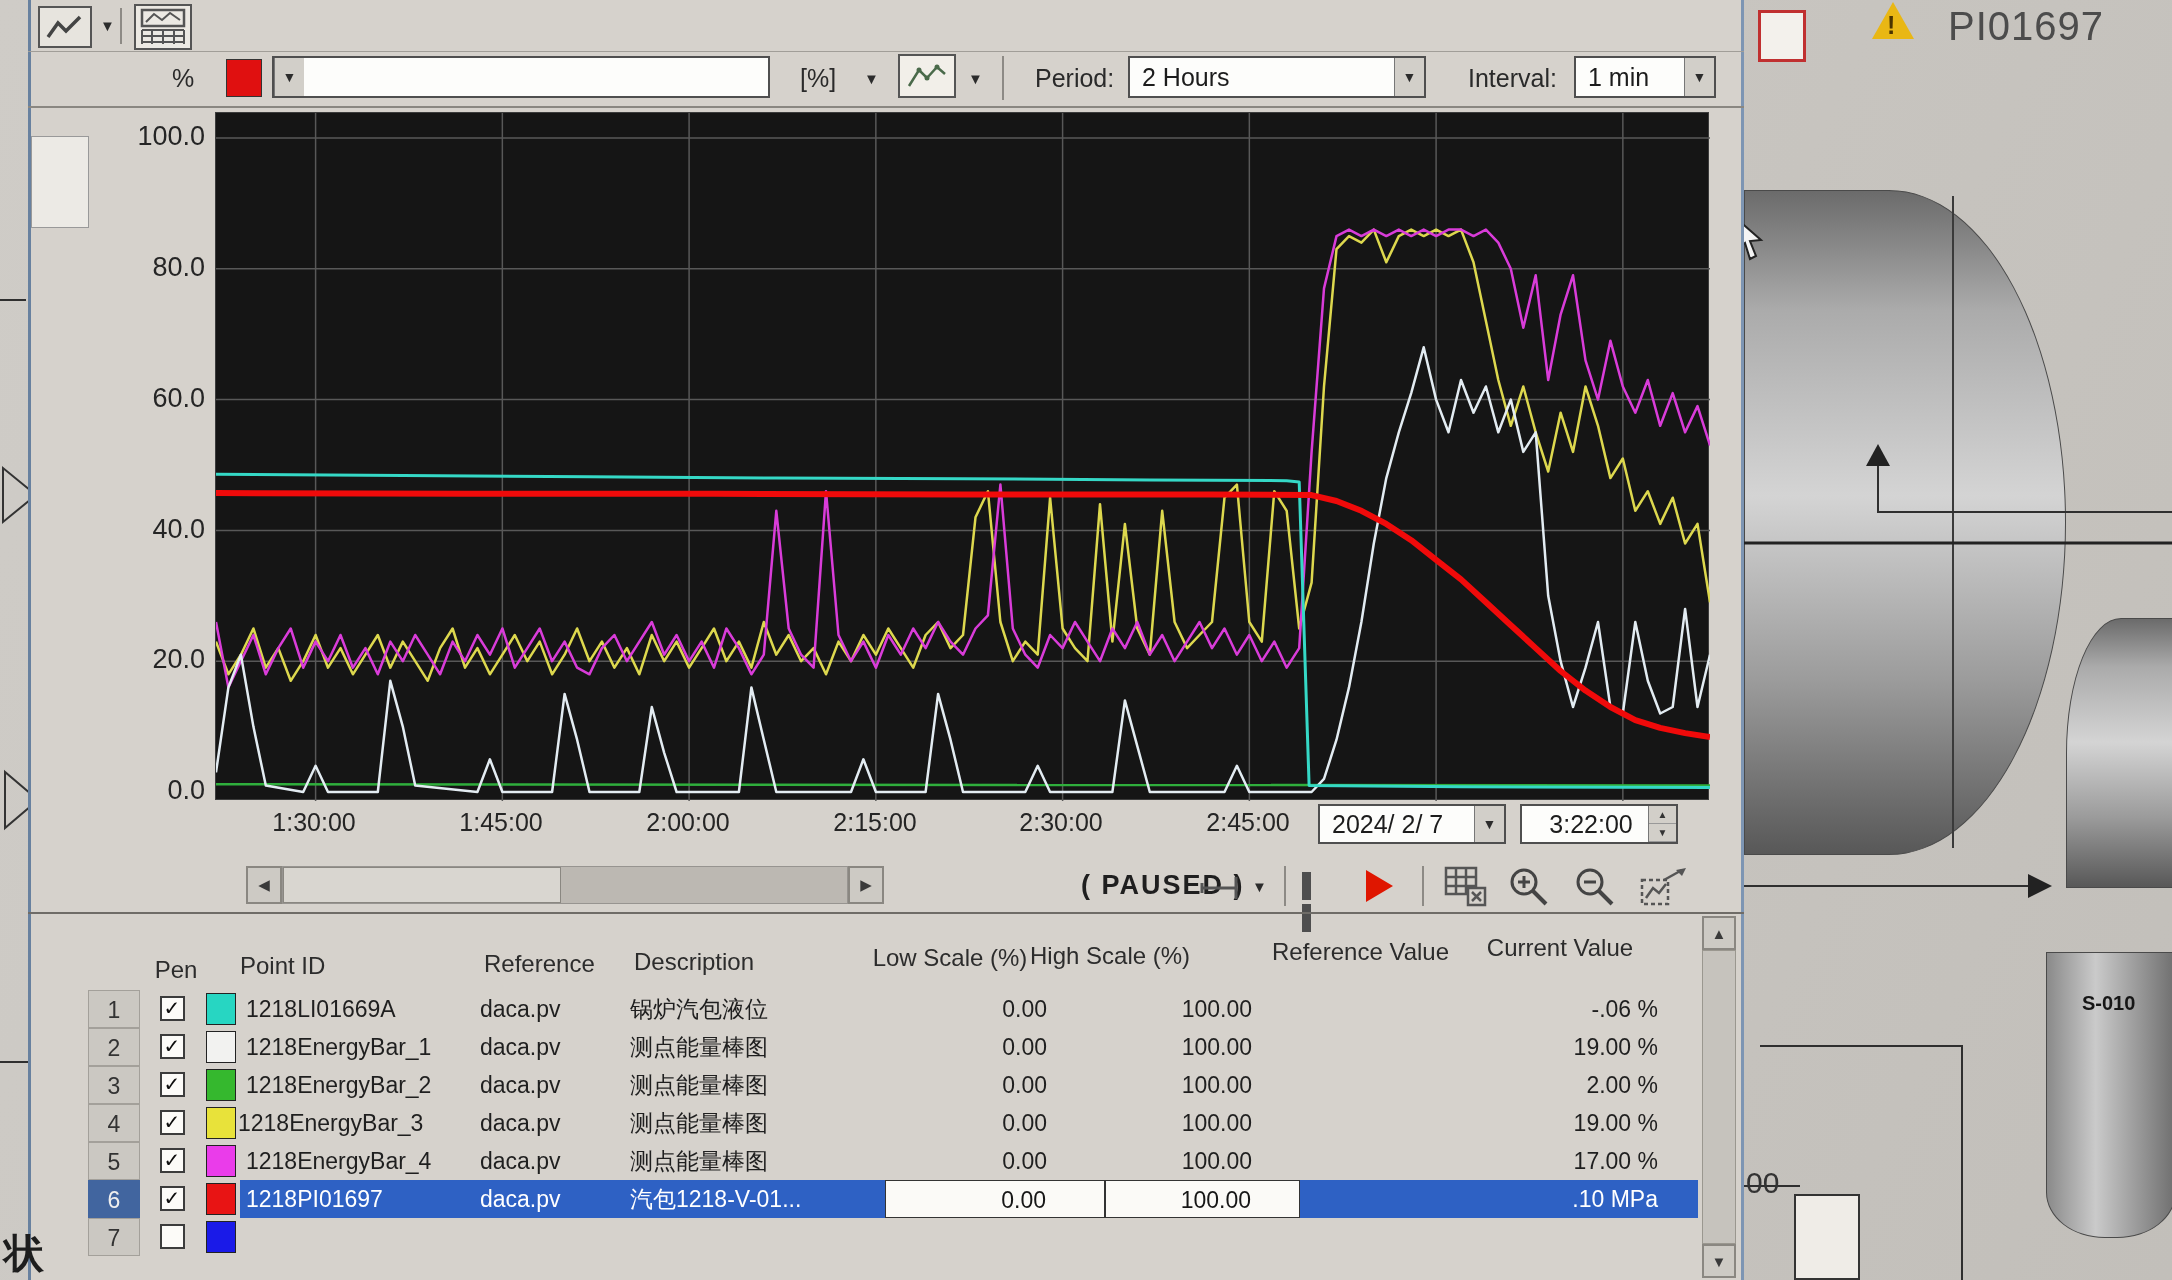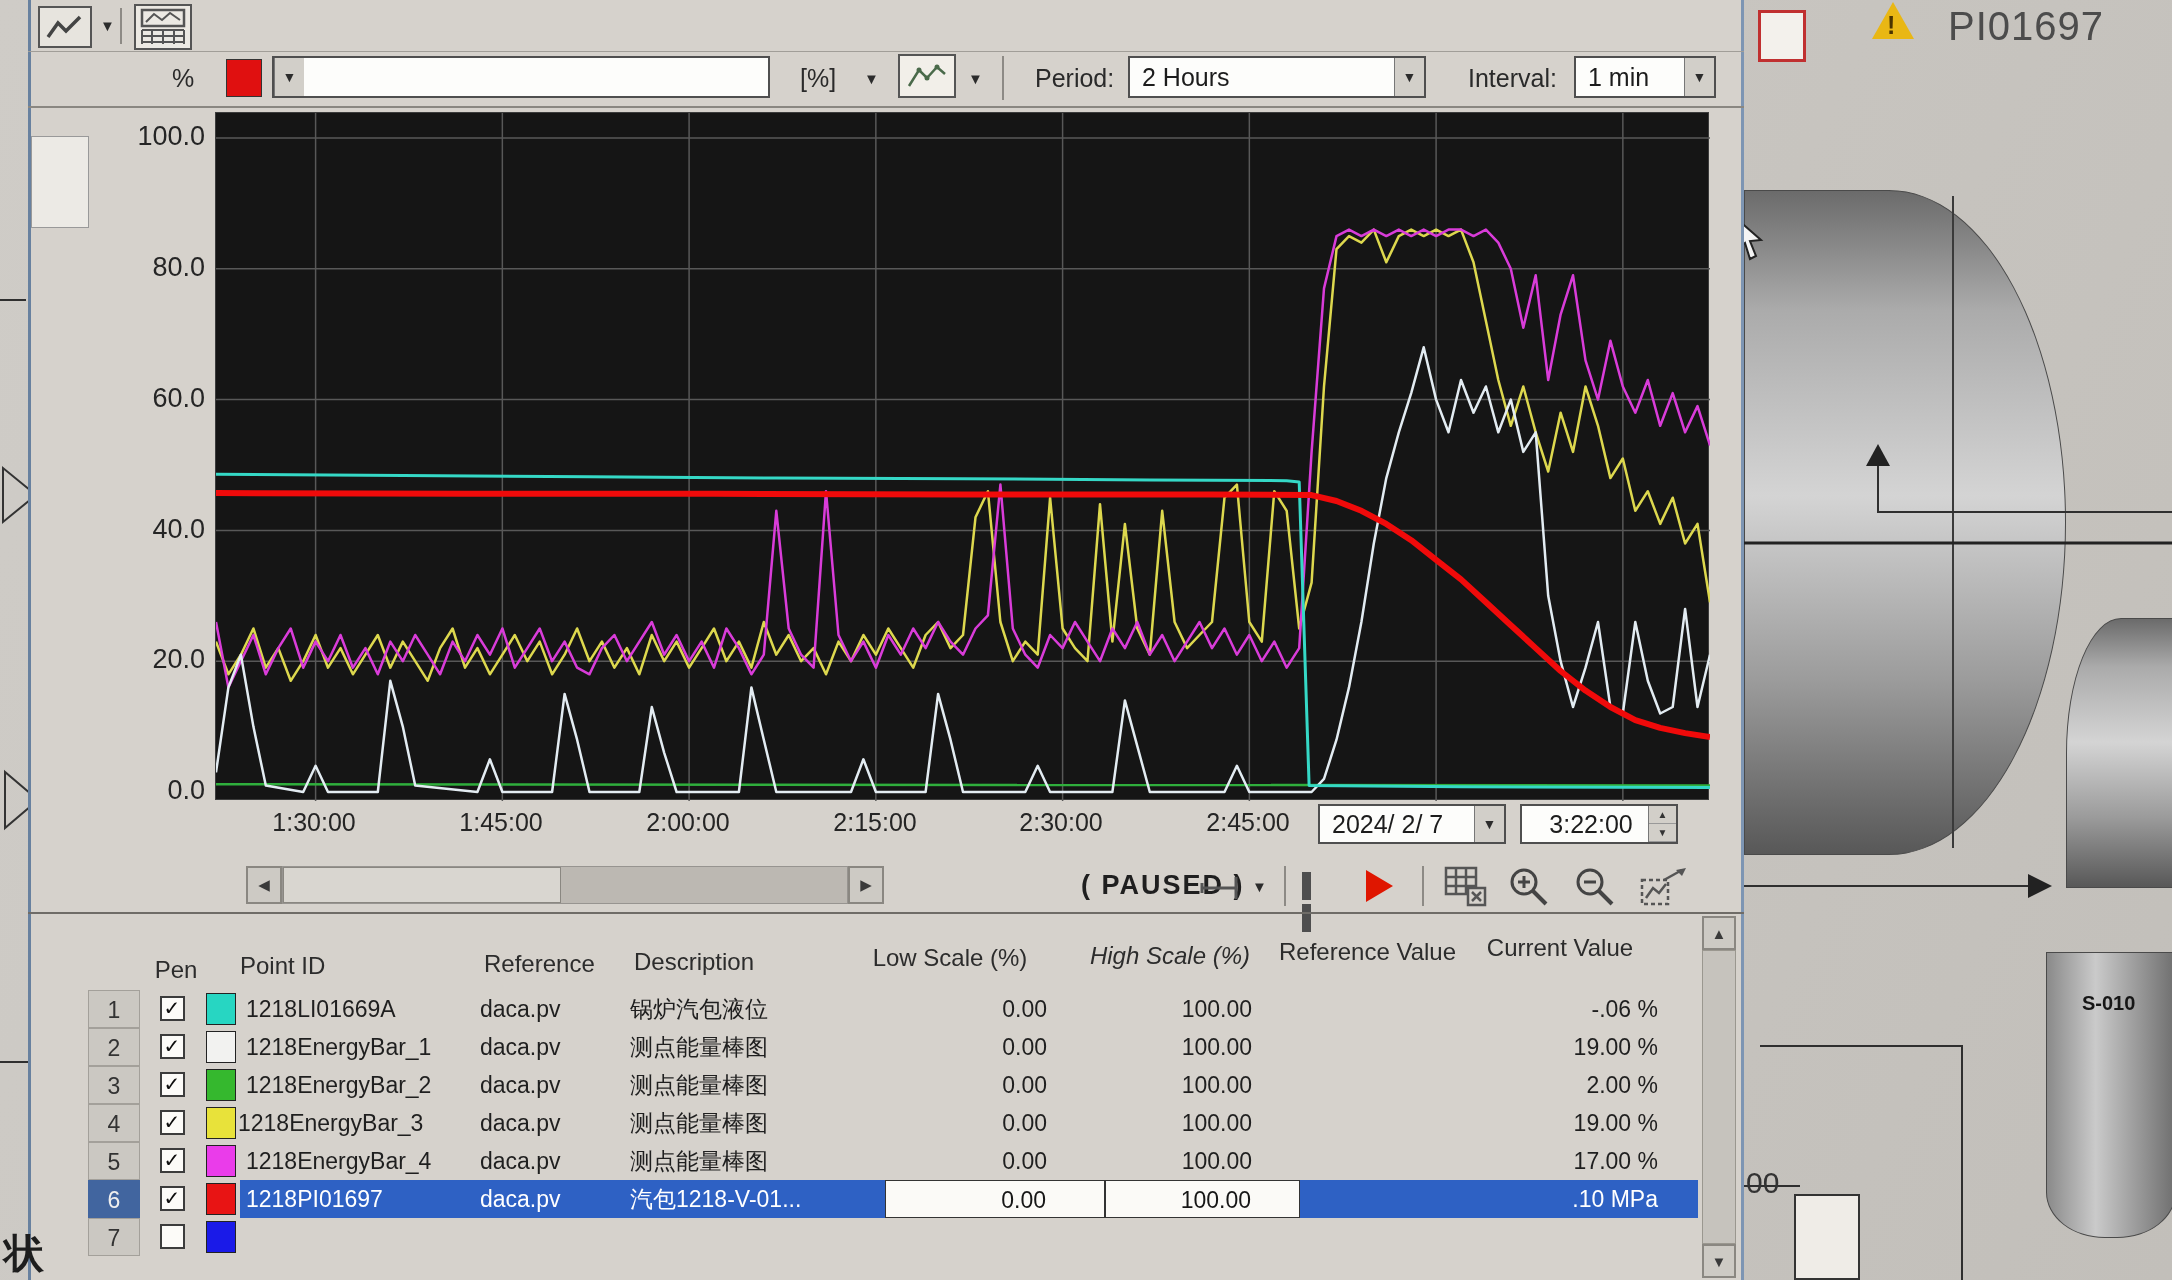--- a/index.html
+++ b/index.html
@@ -268,22 +268,22 @@
     <polygon points="46,2 36,4 42,10" fill="#555"></polygon>
   </svg>
 
   <div class="abs hline" style="left:28px;top:912px;width:1716px;"></div>
 
   <span class="abs hdr" style="left:148px;top:956px;width:56px;text-align:center;">Pen</span>
   <span class="abs hdr" style="left:240px;top:952px;">Point ID</span>
   <span class="abs hdr" style="left:484px;top:950px;">Reference</span>
   <span class="abs hdr" style="left:634px;top:948px;">Description</span>
   <span class="abs hdr" style="left:840px;top:944px;width:220px;text-align:center;">Low Scale (%)</span>
-  <span class="abs hdr" style="left:1030px;top:942px;width:220px;text-align:right;font-style:italic;">High Scale (%)</span>
-  <span class="abs hdr" style="left:1236px;top:938px;width:220px;text-align:right;">Reference Value</span>
+  <span class="abs hdr" style="left:1030px;top:942px;width:220px;text-align:left;">High Scale (%)</span>
+  <span class="abs hdr" style="left:1272px;top:938px;width:220px;text-align:left;">Reference Value</span>
   <span class="abs hdr" style="left:1450px;top:934px;width:220px;text-align:center;">Current Value</span>
 
   <div id="tbody">
       <div class="abs row" style="left: 88px; width: 1610px; top: 990px;">
 
       <div class="cell num" style="left:0;width:52px;">1</div>
       <div class="cell" style="left:52px;width:64px;">
         <div class="chk">✓</div>
       </div>
       <div class="cell" style="left:116px;width:36px;">

